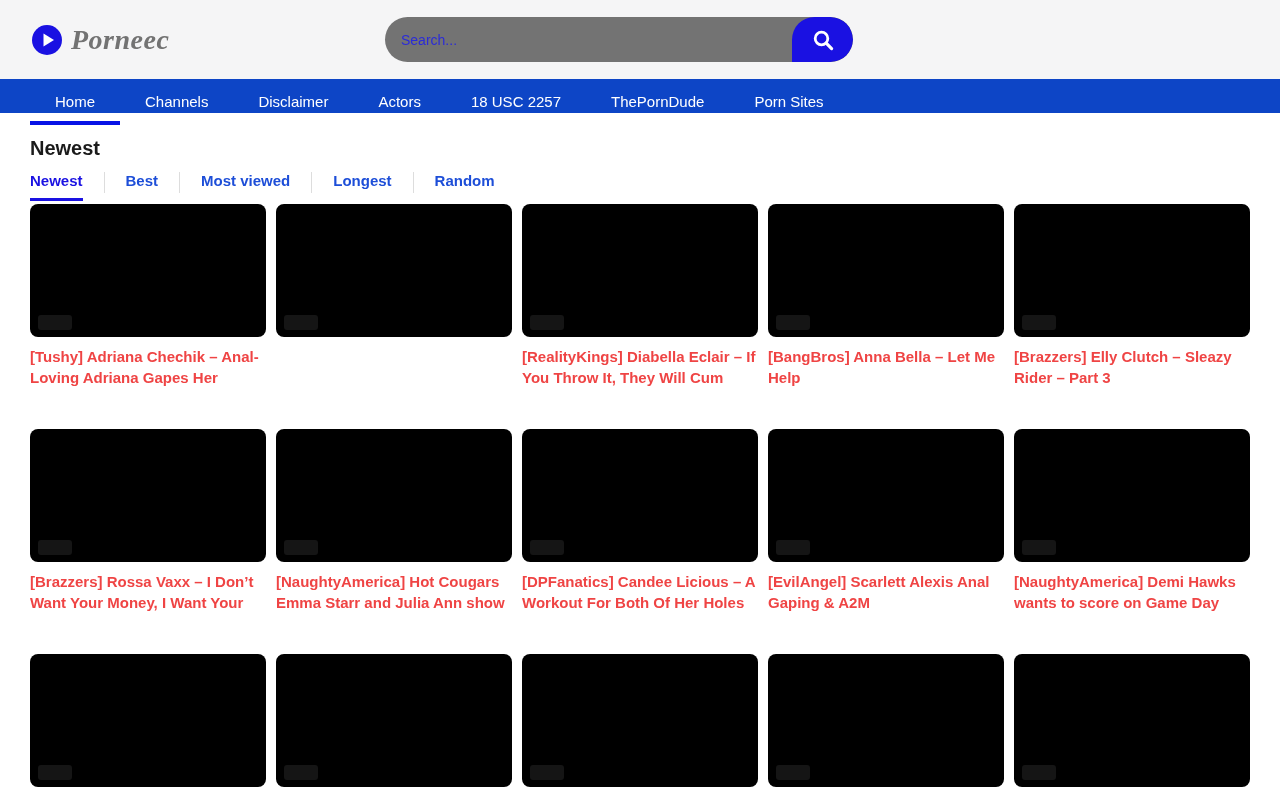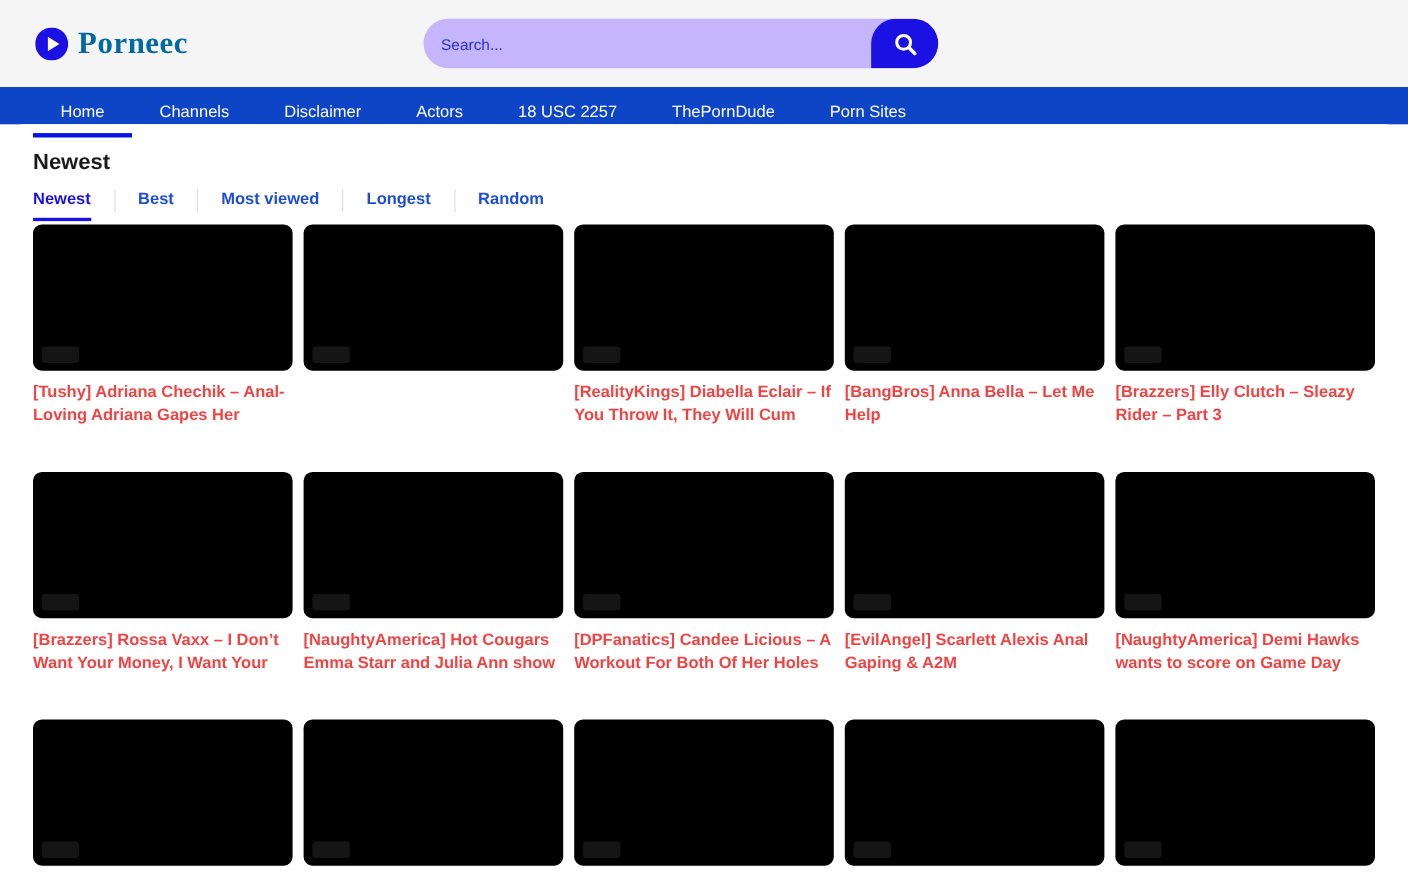--- a/index.html
+++ b/index.html
@@ -11,23 +11,23 @@
   * { margin: 0; padding: 0; box-sizing: border-box; }
   html, body { width: 1280px; height: 800px; overflow: hidden; background: #fff;
     font-family: "Liberation Sans", sans-serif; }
 
   
   .site-header { position: relative; height: 79px; background: var(--header-bg); }
   .logo { position: absolute; left: 32px; top: 0; height: 79px; display: flex;
     align-items: center; gap: 9px; text-decoration: none; cursor: pointer; }
   .logo-circle { width: 30px; height: 30px; display: block; }
   .logo-text { font-family: "Liberation Serif", serif; font-weight: 700;
-    font-size: 28px; color: #0369a1; letter-spacing: 0.5px; }
+    font-size: 28px; color: #737373; letter-spacing: 0.5px; font-style: italic; }
   .search-wrap { position: absolute; left: 385px; top: 17px; width: 468px; height: 45px;
-    background: #c4b5fd; border-radius: 23px; overflow: hidden; }
+    background: #737373; border-radius: 23px; overflow: hidden; }
   .search-input { position: absolute; left: 0; top: 0; width: 407px; height: 45px;
     border: none; outline: none; background: transparent; padding: 0 12px 0 16px;
     font-size: 14px; color: #222; font-family: "Liberation Sans", sans-serif; }
   .search-input::placeholder { color: #2b2bd8; opacity: 1; }
   .search-btn { position: absolute; right: 0; top: 0; width: 61px; height: 45px;
     background: var(--accent); border: none; cursor: pointer;
     border-radius: 23px 23px 23px 0; display: flex; align-items: center; justify-content: center; }
 
   
   .main-nav { height: 34px; background: var(--nav-bg); display: flex; padding-left: 30px; }

